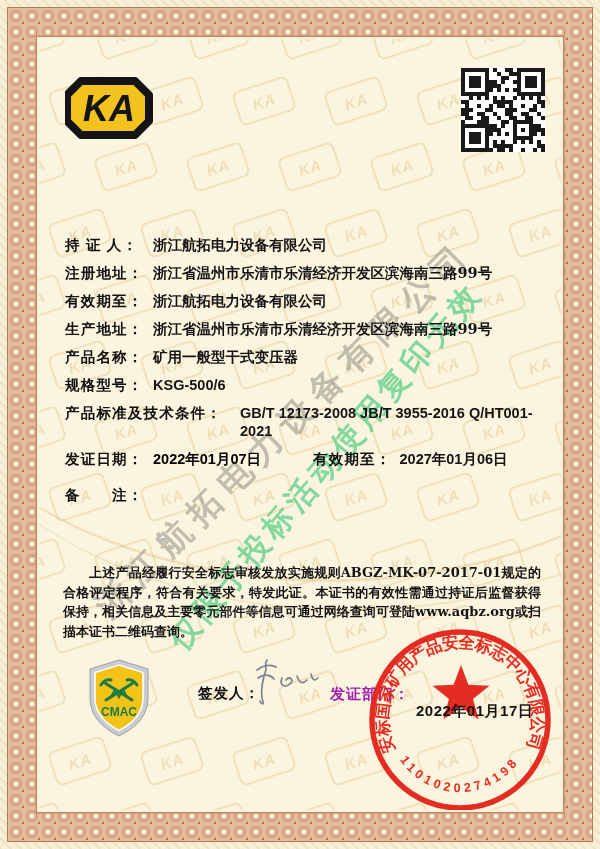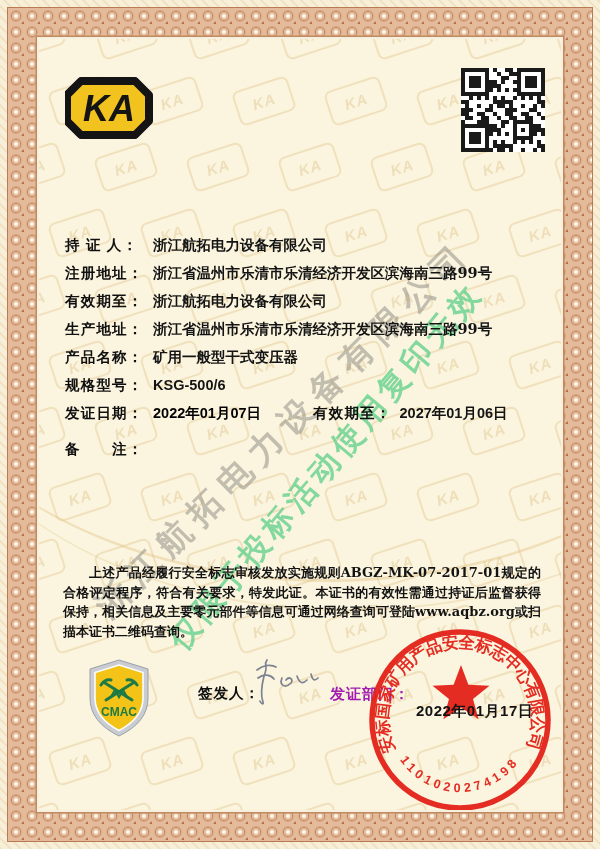--- a/index.html
+++ b/index.html
@@ -434,20 +434,24 @@
           <span class="fval kai">浙江省温州市乐清市乐清经济开发区滨海南三路99号</span>
         </div>
         <div class="frow">
           <span class="flabel std">产品名称：</span>
           <span class="fval kai">矿用一般型干式变压器</span>
         </div>
         <div class="frow">
           <span class="flabel std">规格型号：</span>
           <span class="fval num">KSG-500/6</span>
         </div>
+        <div class="frow">
+          <span class="flabel">产品标准及技术条件：</span>
+          <span class="fval num" style="margin-left:18px">GB/T 12173-2008 JB/T 3955-2016 Q/HT001-2021</span>
+        </div>
         <div class="frow" style="margin-top:6px">
           <span class="flabel std">发证日期：</span>
           <span class="fval-date">2022年01月07日</span>
           <span class="vlabel">有效期至：</span>
           <span class="fval num">2027年01月06日</span>
         </div>
         <div class="frow" style="margin-top:18px">
           <span class="flabel std">备　　注：</span>
           <span class="fval"></span>
         </div>

